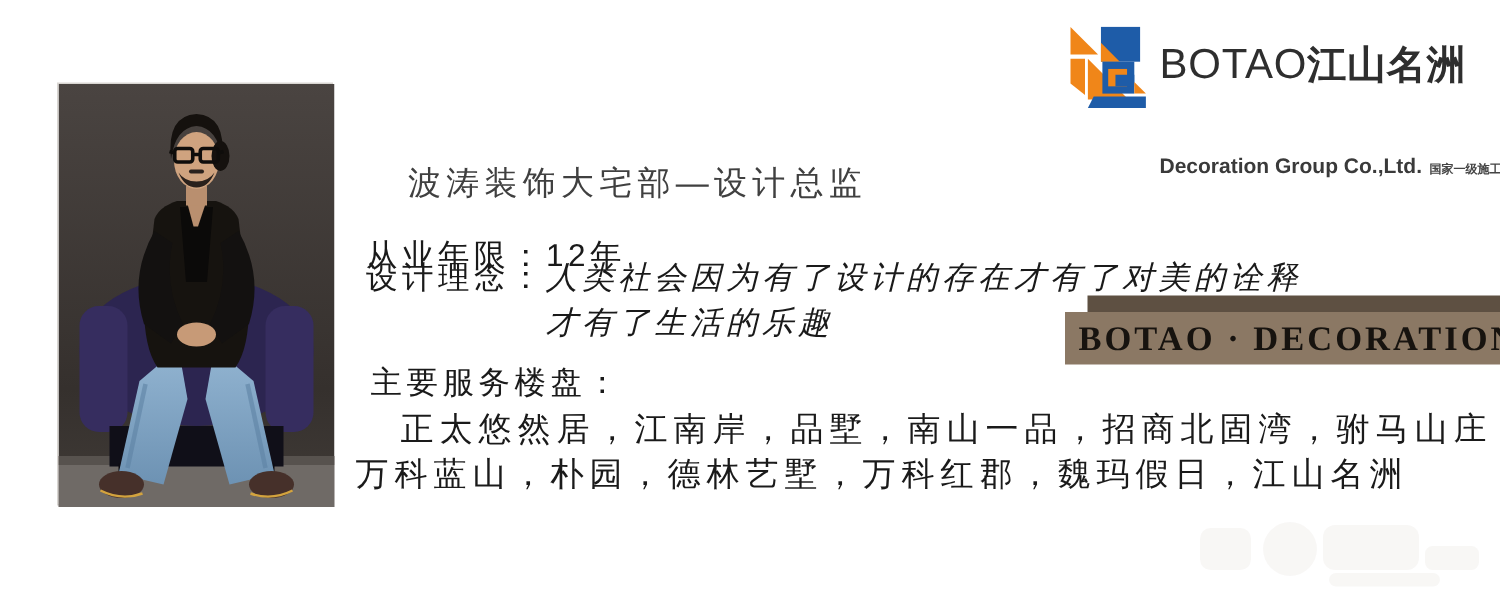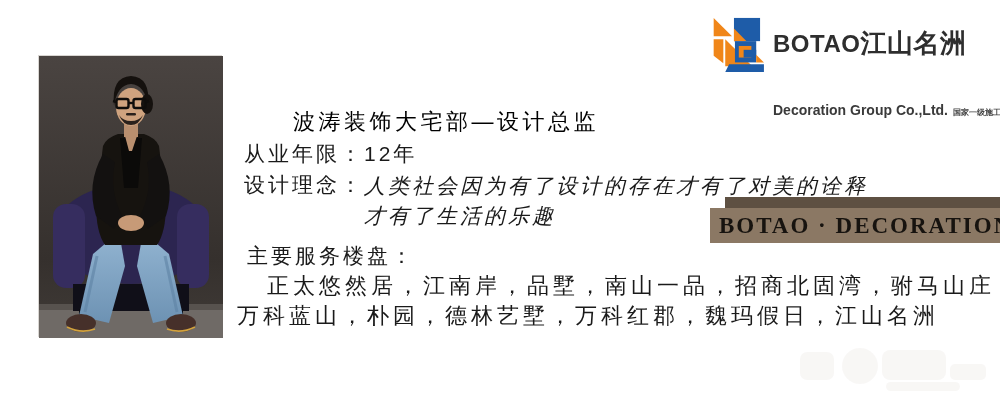--- a/index.html
+++ b/index.html
@@ -32,21 +32,21 @@
   }
   .logo-mark { width: 64px; height: 58px; }
   .logo-textblock { margin-left: 8px; padding-top: 10px; }
   .logo-brandline {
     display: flex; align-items: baseline;
     color: #2e2e2e;
     white-space: nowrap;
   }
   .brand-en {
     font-family: "Liberation Sans", sans-serif;
-    font-weight: bold; font-size: 24px; letter-spacing: 0.5px;
+    font-weight: normal; font-size: 28px; letter-spacing: 0.5px;
   }
   .brand-cn {
     font-family: "Liberation Sans", sans-serif;
     font-weight: bold; font-size: 26px; letter-spacing: 0.5px;
   }
   .logo-subline {
     display: flex; align-items: baseline; margin-top: 1px;
     white-space: nowrap; color: #3a3a3a;
   }
   .tagline-en { font-size: 14px; font-weight: bold; margin-top: 40px; }
@@ -55,31 +55,31 @@
   
   .name {
     position: absolute; left: 243px; top: 48px;
     font-family: "Liberation Serif", serif;
     font-weight: bold; font-size: 46px; color: #111111;
     white-space: pre; letter-spacing: 2px;
   }
   .title {
     position: absolute; left: 272px; top: 107px;
     font-size: 22px; letter-spacing: 3.5px;
-    color: #000000; white-space: nowrap; margin-left: 21px;
+    color: #404040; white-space: nowrap;
   }
 
   
   .row {
     position: absolute; left: 244px;
     display: flex; align-items: flex-start;
     font-size: 21px; color: #1a1a1a;
     letter-spacing: 3px; white-space: nowrap;
   }
-  .row-exp { top: 140px; }
+  .row-exp { top: 156px; }
   .row-phi { top: 171px; justify-content: flex-end; }
   .phi-lines div { line-height: 30px; font-style: italic; }
 
   
   .projects {
     position: absolute; left: 237px; top: 241px;
     font-size: 21px; color: #1a1a1a; white-space: nowrap;
   }
   .projects-label { margin-left: 10px; letter-spacing: 3px; line-height: 30px; }
   .projects-l1 { margin-left: 30px; letter-spacing: 4px; line-height: 30px; font-size: 22px; }

